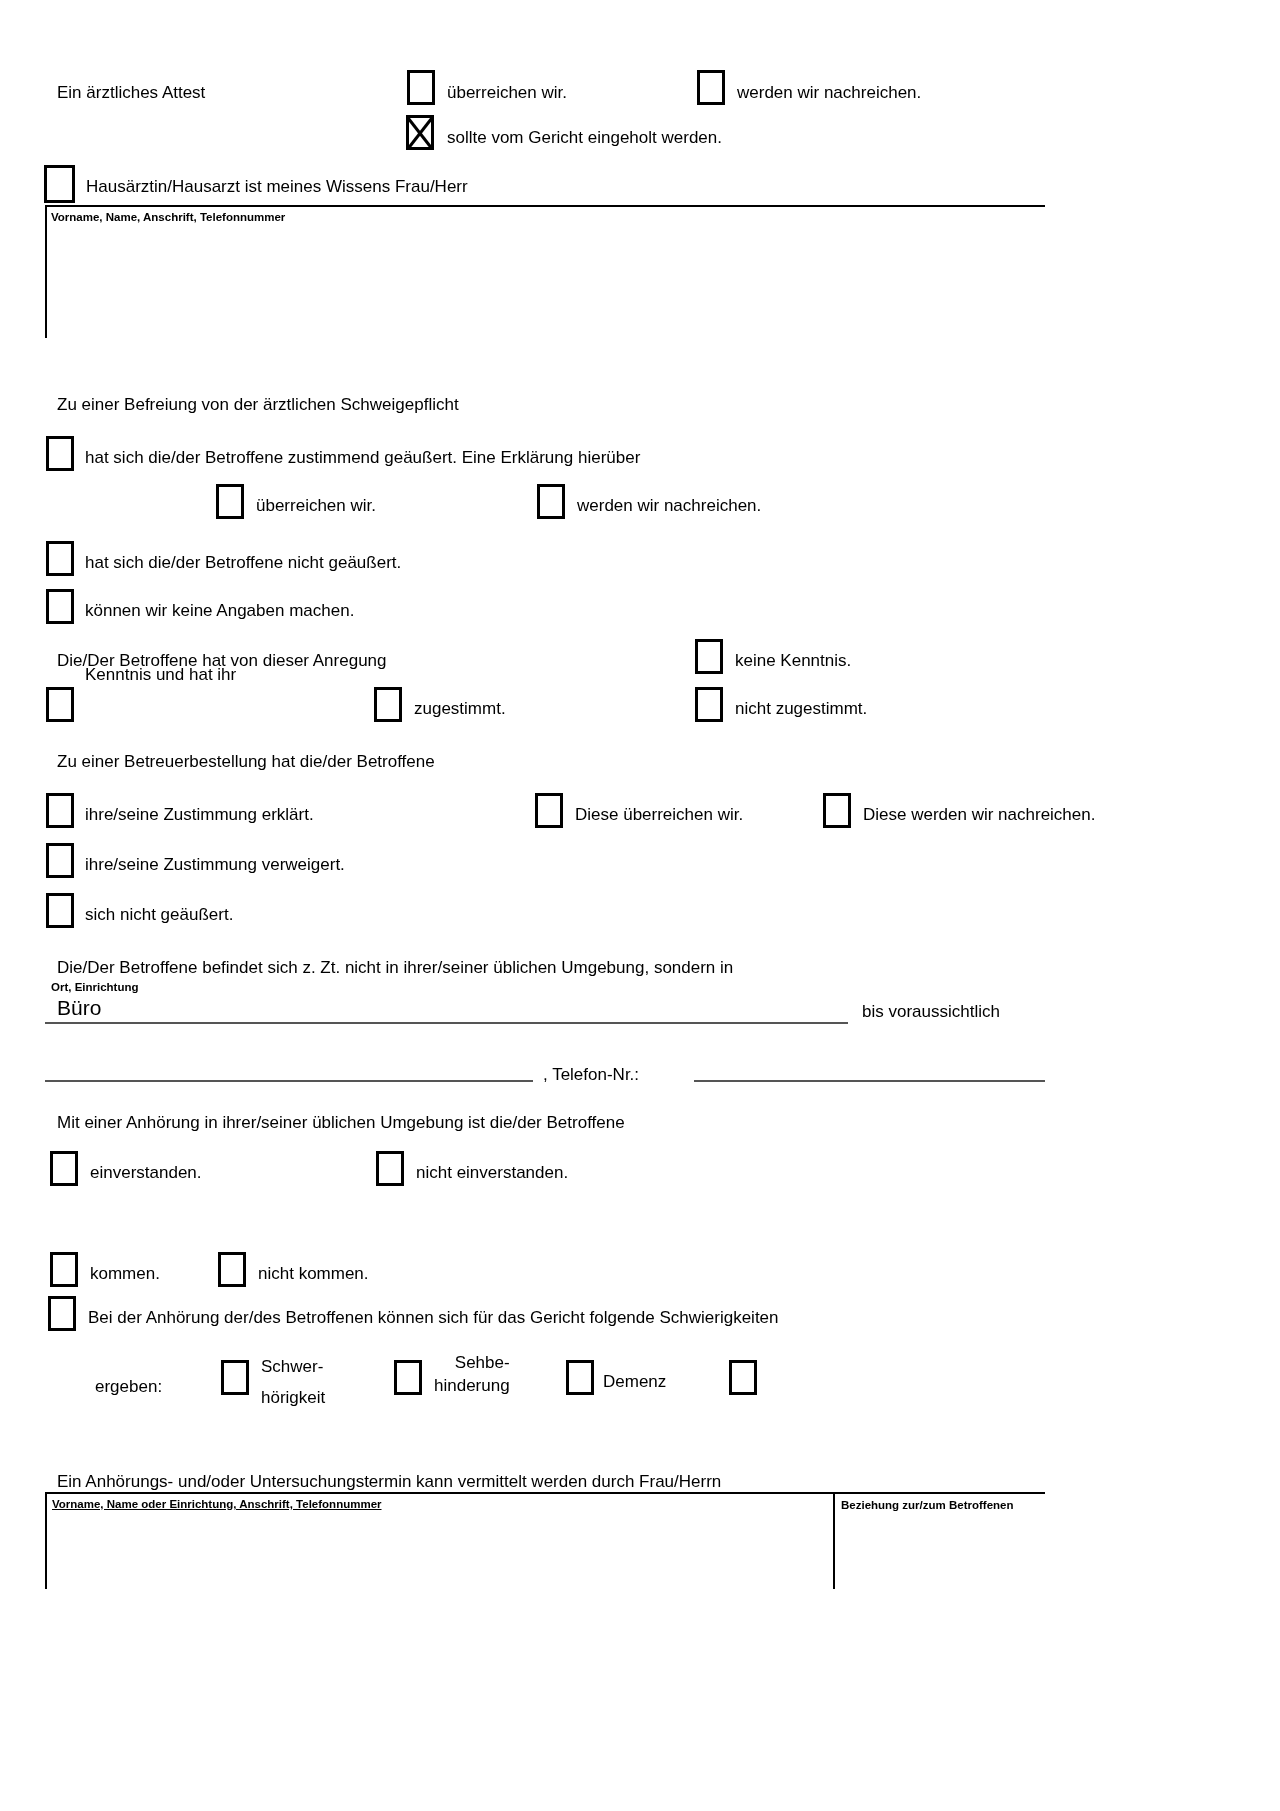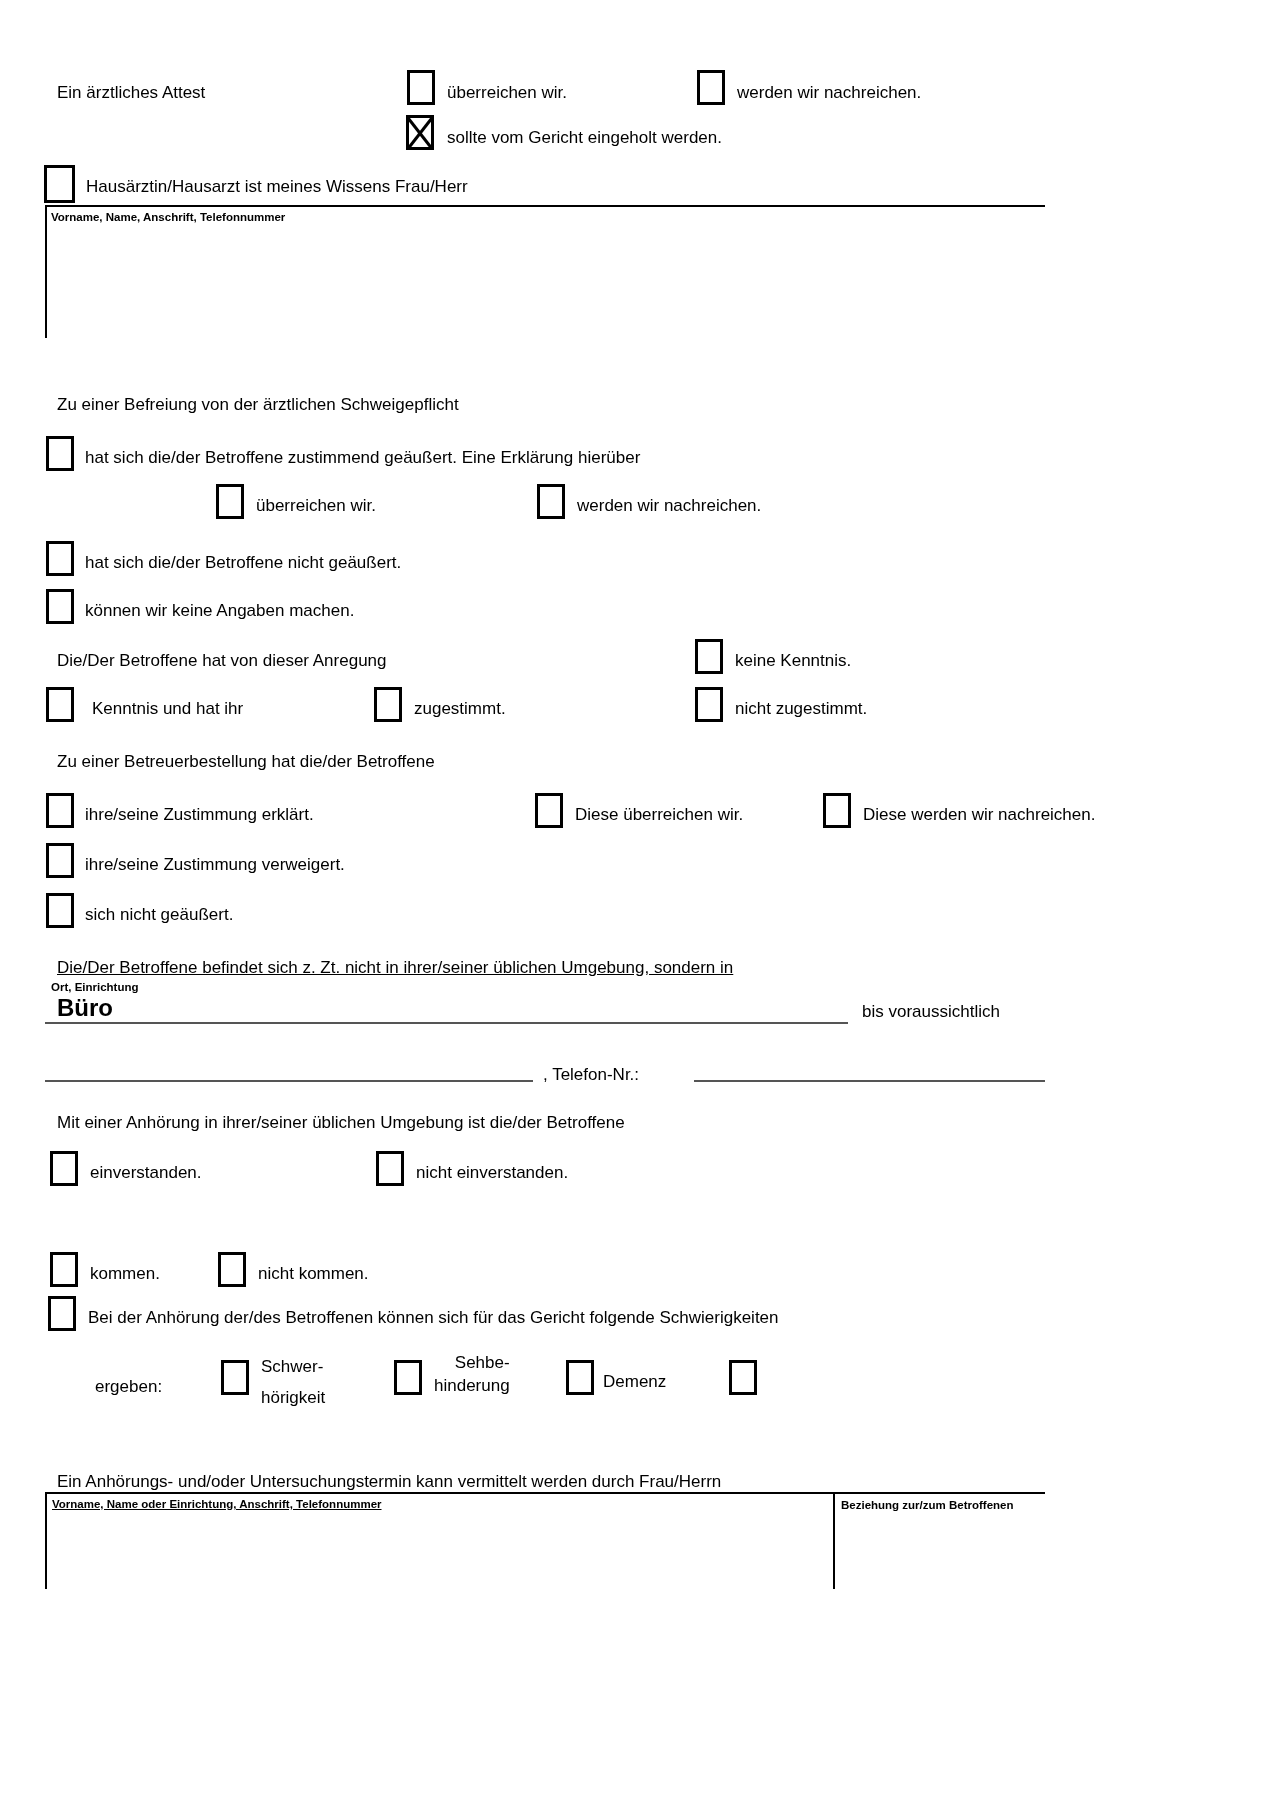--- a/index.html
+++ b/index.html
@@ -7,21 +7,21 @@
     position:relative;
     width:1280px;height:1811px;
     background:#fff;
     font-family:"Liberation Sans","DejaVu Sans",sans-serif;
     color:#000;
     overflow:hidden;
   }
   .t{position:absolute;font-size:17px;line-height:21px;white-space:nowrap;}
   .pre{white-space:pre-line;}
   .small{position:absolute;font-size:11.5px;font-weight:bold;line-height:14px;white-space:nowrap;}
-  .val{position:absolute;font-size:24px;line-height:24px;white-space:nowrap;font-weight:bold;}
+  .val{position:absolute;font-size:21px;line-height:24px;white-space:nowrap;}
   .cb{
     position:absolute;width:22px;height:29px;
     border:3px solid #000;background:#fff;box-sizing:content-box;
   }
   .cb.big{width:25px;height:32px;border-width:3.5px;}
   .cb.checked::before,.cb.checked::after{
     content:"";position:absolute;left:50%;top:50%;width:37px;height:2.6px;background:#000;
   }
   .cb.checked::before{transform:translate(-50%,-50%) rotate(52deg);}
   .cb.checked::after{transform:translate(-50%,-50%) rotate(-52deg);}
@@ -59,39 +59,39 @@
   <span class="t" style="left:577px;top:495px;">werden wir nachreichen.</span>
   <span class="cb" style="left:46px;top:541px;"></span>
   <span class="t" style="left:85px;top:552px;">hat sich die/der Betroffene nicht geäußert.</span>
   <span class="cb" style="left:46px;top:589px;"></span>
   <span class="t" style="left:85px;top:600px;">können wir keine Angaben machen.</span>
 
   <span class="t" style="left:57px;top:650px;">Die/Der Betroffene hat von dieser Anregung</span>
   <span class="cb" style="left:695px;top:639px;"></span>
   <span class="t" style="left:735px;top:650px;">keine Kenntnis.</span>
   <span class="cb" style="left:46px;top:687px;"></span>
-  <span class="t" style="left:85px;top:698px;margin-left:7px;">Kenntnis und hat ihr</span>
+  <span class="t" style="left:85px;top:664px;">Kenntnis und hat ihr</span>
   <span class="cb" style="left:374px;top:687px;"></span>
   <span class="t" style="left:414px;top:698px;">zugestimmt.</span>
   <span class="cb" style="left:695px;top:687px;"></span>
   <span class="t" style="left:735px;top:698px;text-align:right;">nicht zugestimmt.</span>
 
   <span class="t" style="left:57px;top:751px;">Zu einer Betreuerbestellung hat die/der Betroffene</span>
   <span class="cb" style="left:46px;top:793px;"></span>
   <span class="t" style="left:85px;top:804px;">ihre/seine Zustimmung erklärt.</span>
   <span class="cb" style="left:535px;top:793px;"></span>
   <span class="t" style="left:575px;top:804px;">Diese überreichen wir.</span>
   <span class="cb" style="left:823px;top:793px;"></span>
   <span class="t" style="left:863px;top:804px;">Diese werden wir nachreichen.</span>
   <span class="cb" style="left:46px;top:843px;"></span>
   <span class="t" style="left:85px;top:854px;">ihre/seine Zustimmung verweigert.</span>
   <span class="cb" style="left:46px;top:893px;"></span>
   <span class="t" style="left:85px;top:904px;">sich nicht geäußert.</span>
 
-  <span class="t" style="left:57px;top:957px;text-decoration:underline;">Die/Der Betroffene befindet sich z. Zt. nicht in ihrer/seiner üblichen Umgebung, sondern in</span>
+  <span class="t" style="left:57px;top:957px;">Die/Der Betroffene befindet sich z. Zt. nicht in ihrer/seiner üblichen Umgebung, sondern in</span>
   <span class="small" style="left:51px;top:980px;">Ort, Einrichtung</span>
   <span class="val" style="left:57px;top:996px;">Büro</span>
   <div class="line-gray" style="left:45px;top:1022px;width:803px;"></div>
   <span class="t" style="left:862px;top:1001px;">bis voraussichtlich</span>
   <div class="line-gray" style="left:45px;top:1080px;width:488px;"></div>
   <span class="t" style="left:543px;top:1064px;">, Telefon-Nr.:</span>
   <div class="line-gray" style="left:694px;top:1080px;width:351px;"></div>
 
   <span class="t" style="left:57px;top:1112px;">Mit einer Anhörung in ihrer/seiner üblichen Umgebung ist die/der Betroffene</span>
   <span class="cb" style="left:50px;top:1151px;"></span>

